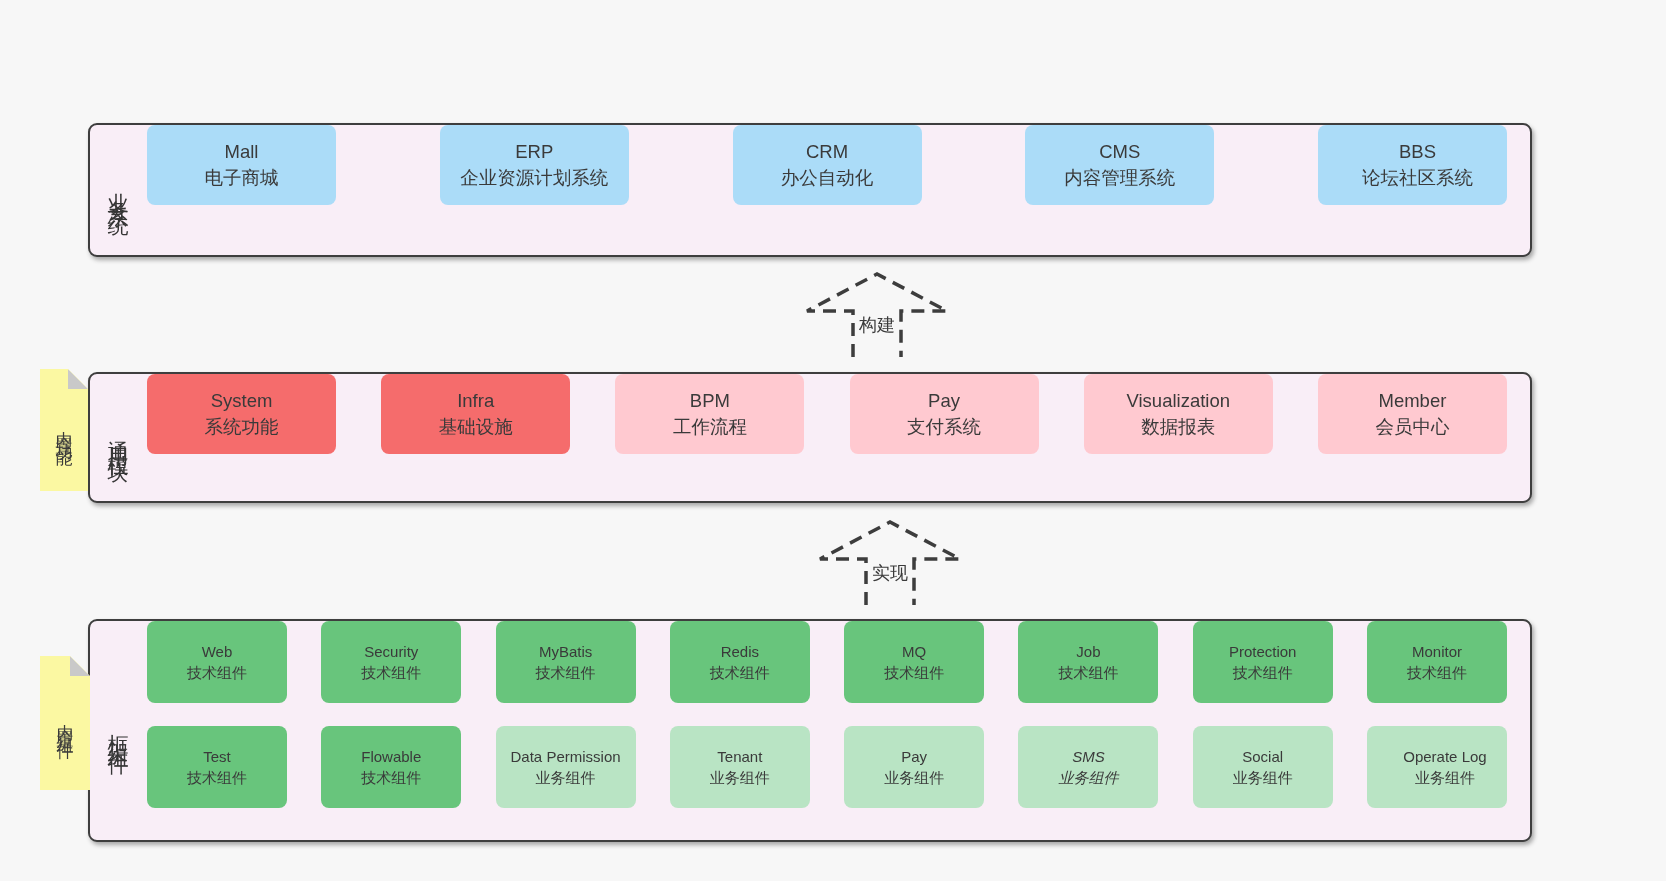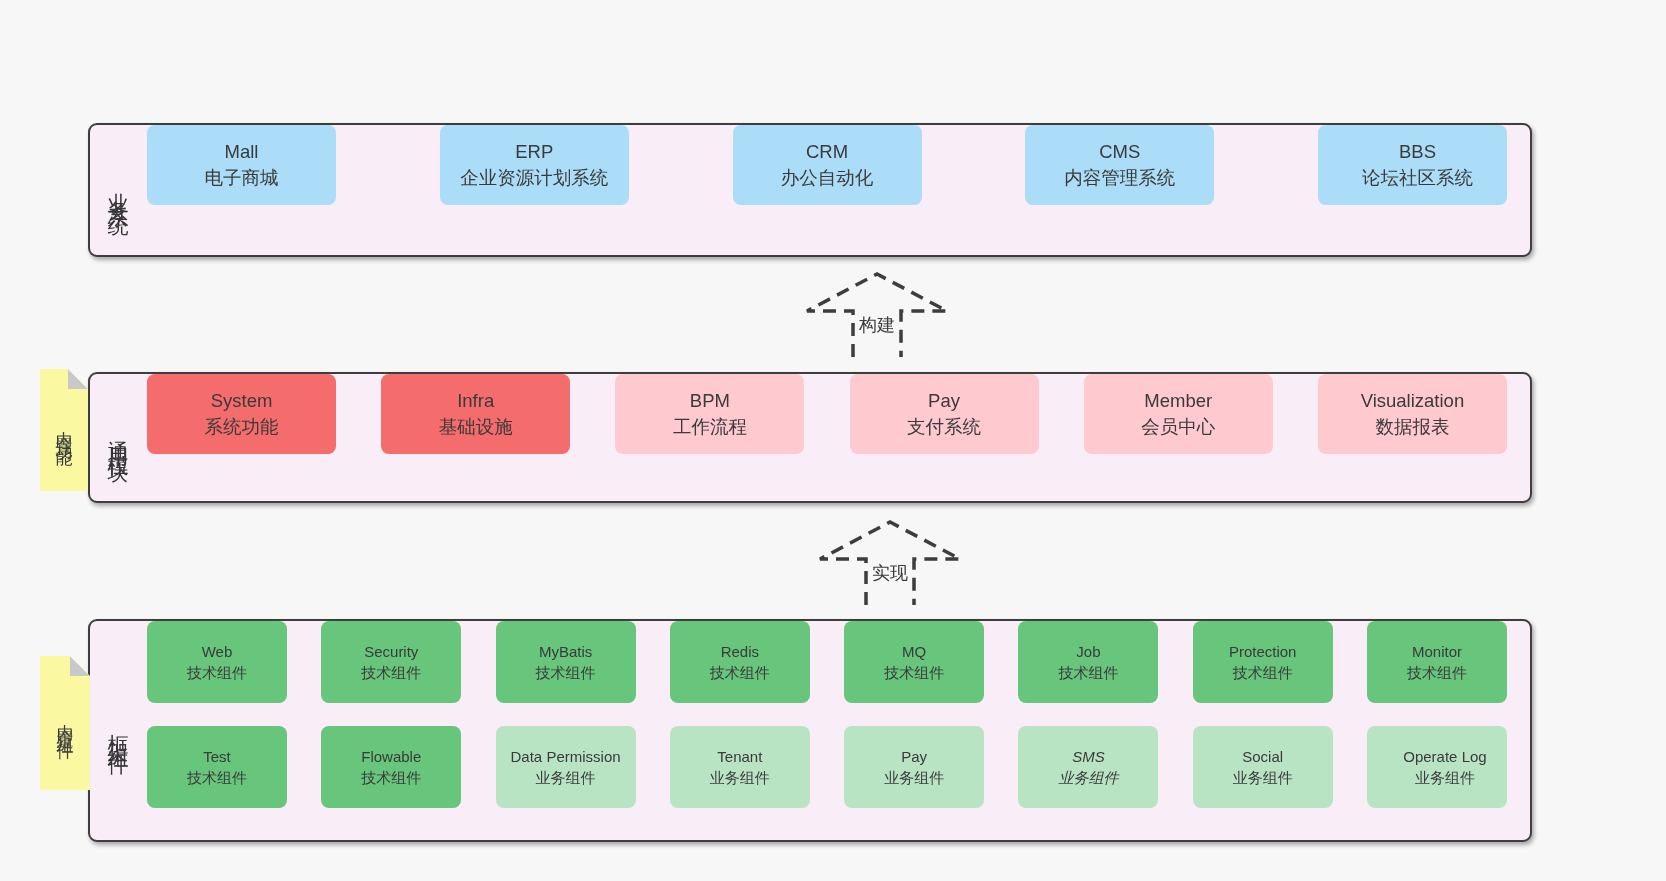--- a/index.html
+++ b/index.html
@@ -143,26 +143,26 @@
         </div>
         <div class="box v-pink" style="background: rgb(255, 201, 208);">
           <div class="box-name">BPM</div>
           <div class="box-desc">工作流程</div>
         </div>
         <div class="box v-pink" style="background: rgb(255, 201, 208);">
           <div class="box-name">Pay</div>
           <div class="box-desc">支付系统</div>
         </div>
         <div class="box v-pink" style="background: rgb(255, 201, 208);">
+          <div class="box-name">Visualization</div>
+          <div class="box-desc">数据报表</div>
+        </div>
+        <div class="box v-pink" style="background: rgb(255, 201, 208);">
           <div class="box-name">Member</div>
           <div class="box-desc">会员中心</div>
-        </div>
-        <div class="box v-pink" style="background: rgb(255, 201, 208);">
-          <div class="box-name">Visualization</div>
-          <div class="box-desc">数据报表</div>
         </div>
       </div>
     </div>
 </div>
 
 <div class="arrow" style="left:817px; top:519px;">
   <svg viewBox="0 0 146 88" width="146" height="88">
     <path d="M49,86 L49,40 L3,40 L73,3 L143,40 L97,40 L97,86" fill="none" stroke="#3d3d3d" stroke-width="3.5" stroke-dasharray="13 8" stroke-linejoin="miter"></path>
   </svg>
   <div class="arrow-label">实现</div>

